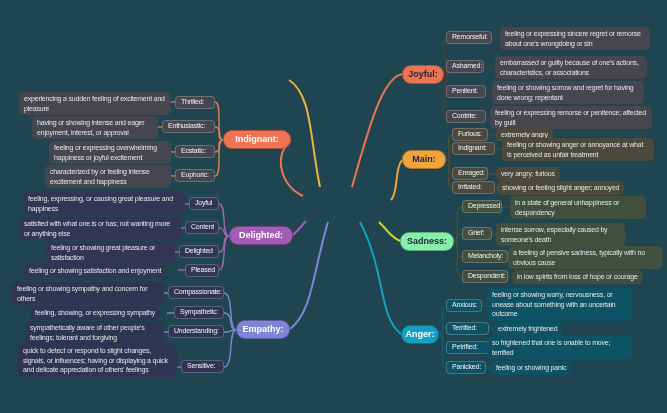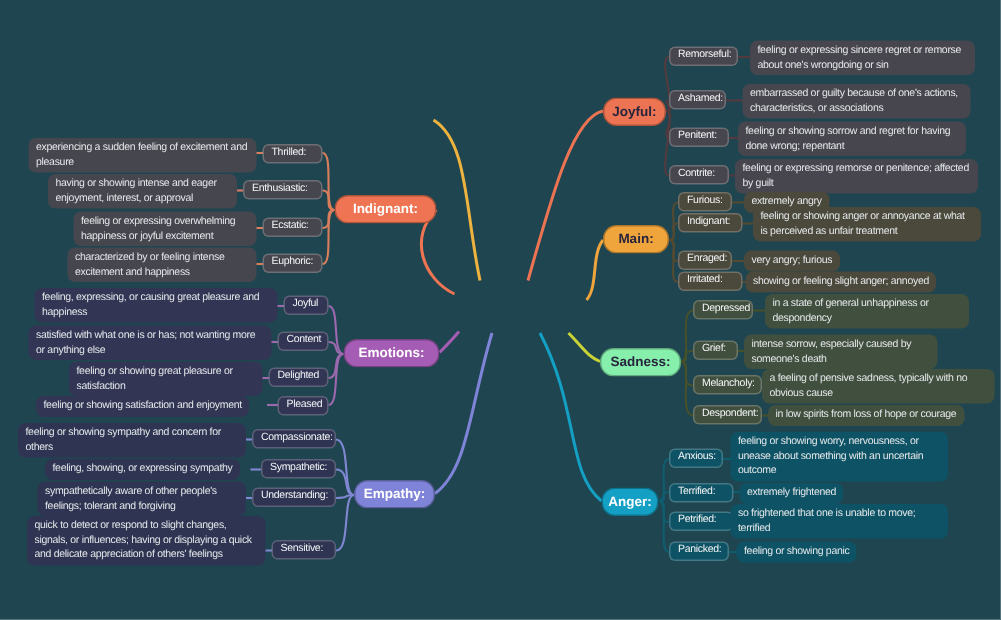--- a/index.html
+++ b/index.html
@@ -161,21 +161,21 @@
   <div class="node topic bg-excitement" style="left:223px;top:130px;width:68px;">Indignant:</div>
   <div class="node term pn-excitement" style="left:175px;top:96px;width:40px;">Thrilled:</div>
   <div class="node desc pn-excitement" style="left:19px;top:92px;width:152px;">experiencing a sudden feeling of excitement and pleasure</div>
   <div class="node term pn-excitement" style="left:162px;top:120px;width:53px;">Enthusiastic:</div>
   <div class="node desc pn-excitement" style="left:32px;top:116px;width:126px;">having or showing intense and eager enjoyment, interest, or approval</div>
   <div class="node term pn-excitement" style="left:175px;top:145px;width:40px;">Ecstatic:</div>
   <div class="node desc pn-excitement" style="left:49px;top:141px;width:122px;">feeling or expressing overwhelming happiness or joyful excitement</div>
   <div class="node term pn-excitement" style="left:175px;top:169px;width:40px;">Euphoric:</div>
   <div class="node desc pn-excitement" style="left:45px;top:165px;width:126px;">characterized by or feeling intense excitement and happiness</div>
 
-  <div class="node topic bg-happiness" style="left:229px;top:226px;width:64px;">Emotions:</div>
+  <div class="node topic bg-happiness" style="left:229px;top:226px;width:64px;">Delighted:</div>
   <div class="node term pn-happiness" style="left:189px;top:197px;width:30px;">Joyful</div>
   <div class="node desc pn-happiness" style="left:23px;top:192px;width:162px;">feeling, expressing, or causing great pleasure and happiness</div>
   <div class="node term pn-happiness" style="left:185px;top:221px;width:34px;">Content</div>
   <div class="node desc pn-happiness" style="left:19px;top:217px;width:162px;">satisfied with what one is or has; not wanting more or anything else</div>
   <div class="node term pn-happiness" style="left:179px;top:245px;width:40px;">Delighted</div>
   <div class="node desc pn-happiness" style="left:46px;top:241px;width:129px;">feeling or showing great pleasure or satisfaction</div>
   <div class="node term pn-happiness" style="left:185px;top:264px;width:34px;">Pleased</div>
   <div class="node desc pn-happiness nw" style="left:24px;top:264px;">feeling or showing satisfaction and enjoyment</div>
 
   <div class="node topic bg-empathy" style="left:236px;top:320px;width:54px;">Empathy:</div>

